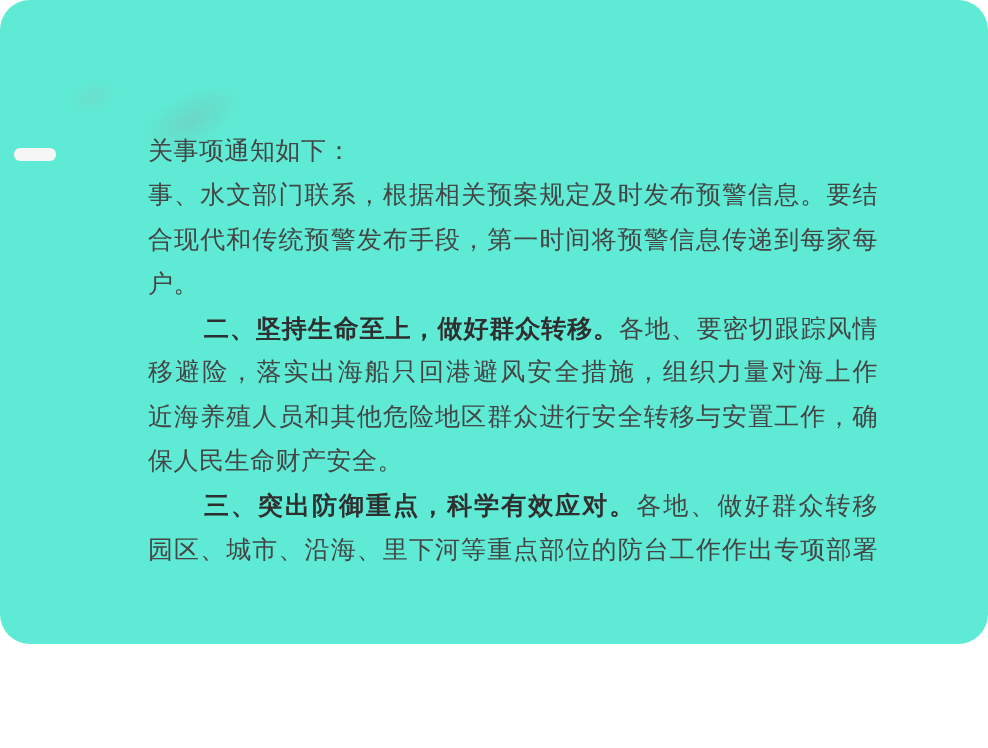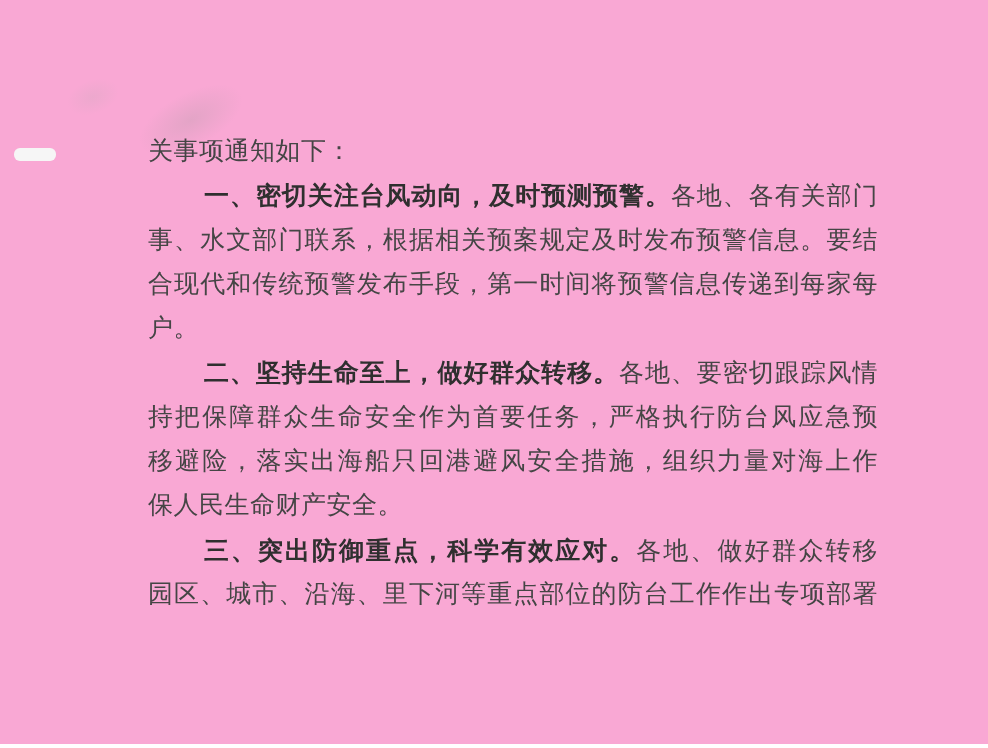--- a/index.html
+++ b/index.html
@@ -3,24 +3,25 @@
 <meta charset="utf-8">
 <style>
   html, body {
     margin: 0;
     padding: 0;
     background: #ffffff;
   }
   .page {
     position: relative;
     width: 988px;
-    height: 744px;
-    background: #f9a8d4;
+    height: 644px;
+    background: #5eead4;
     overflow: hidden;
     font-family: "Liberation Serif", "DejaVu Serif", serif;
+    border-radius: 30px;
   }
   
   .smudge {
     position: absolute;
     pointer-events: none;
   }
   .s1 {
     left: 132px; top: 92px; width: 118px; height: 56px;
     background: radial-gradient(ellipse at 50% 50%, rgba(150,150,150,0.22), rgba(255,255,255,0) 68%);
     transform: rotate(-28deg);
@@ -73,36 +74,35 @@
 <div class="page">
 
   <div class="smudge s1"></div>
   <div class="smudge s2"></div>
   <div class="smudge s3"></div>
 
   <div class="text-block">
 
     <div class="line short"><span>关事项通知如下：</span></div>
 
-    <div class="line indent"><span class="b">一、密切关注台风动向，及时预测预警。</span><span>各地、各有关部门</span></div>
 
 
     <div class="line"><span>事、水文部门联系，根据相关预案规定及时发布预警信息。要结</span></div>
 
     <div class="line"><span>合现代和传统预警发布手段，第一时间将预警信息传递到每家每</span></div>
 
     <div class="line short"><span>户。</span></div>
 
     <div class="line indent"><span class="b">二、坚持生命至上，做好群众转移。</span><span>各地、要密切跟踪风情</span></div>
 
-    <div class="line"><span>持把保障群众生命安全作为首要任务，严格执行防台风应急预</span></div>
 
 
     <div class="line"><span>移避险，落实出海船只回港避风安全措施，组织力量对海上作业、</span></div>
 
+    <div class="line"><span>近海养殖人员和其他危险地区群众进行安全转移与安置工作，确</span></div>
 
     <div class="line short"><span>保人民生命财产安全。</span></div>
 
     <div class="line indent"><span class="b">三、突出防御重点，科学有效应对。</span><span>各地、做好群众转移</span></div>
 
     <div class="line"><span>园区、城市、沿海、里下河等重点部位的防台工作作出专项部署</span></div>
 
   </div>
 </div>
 

